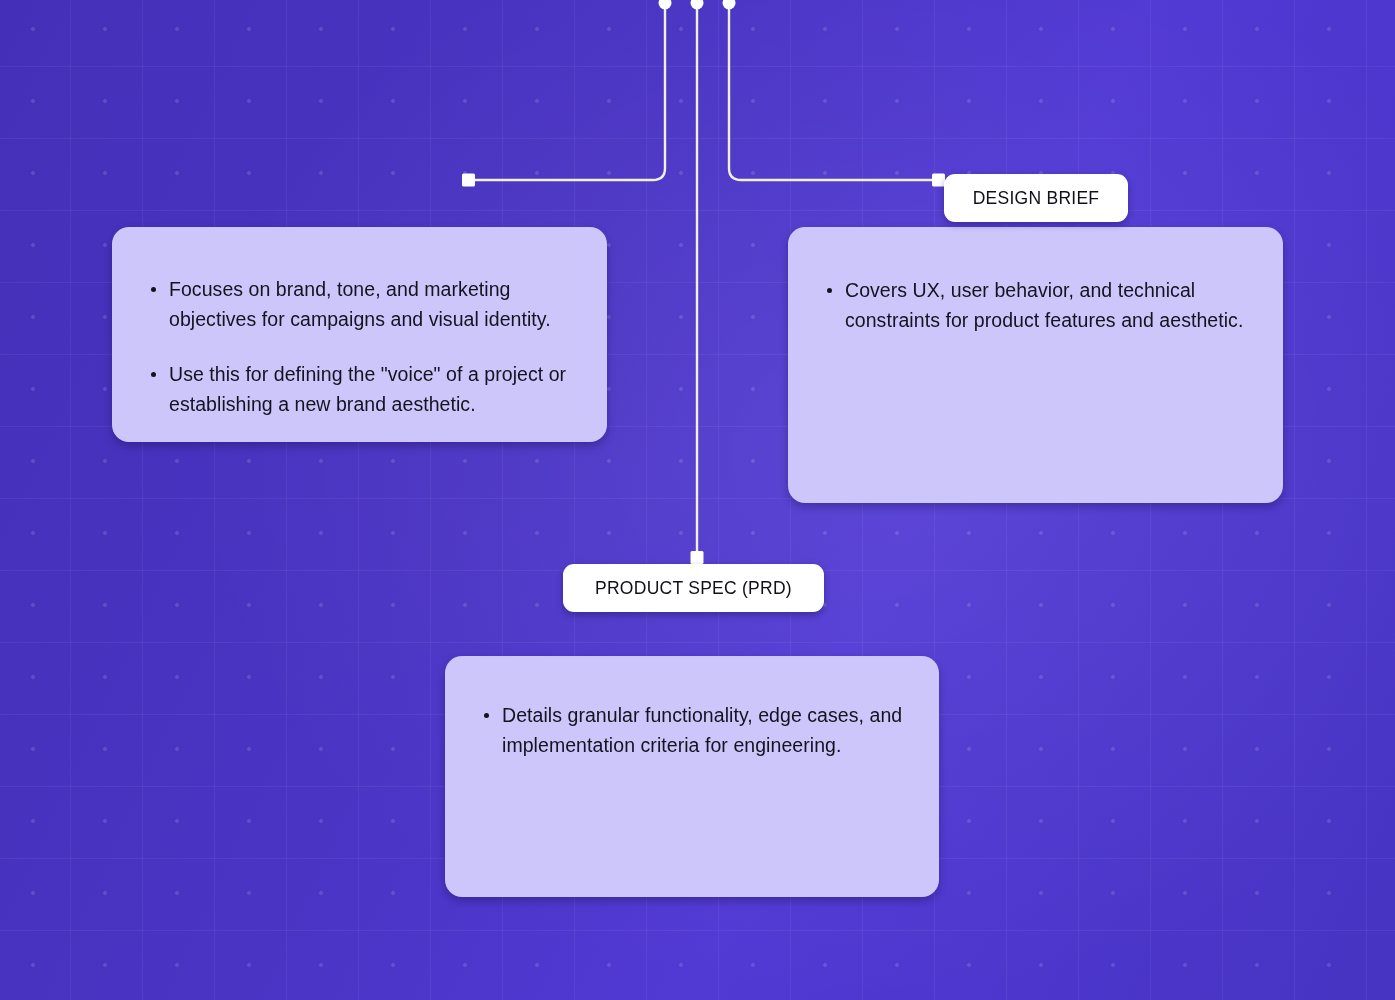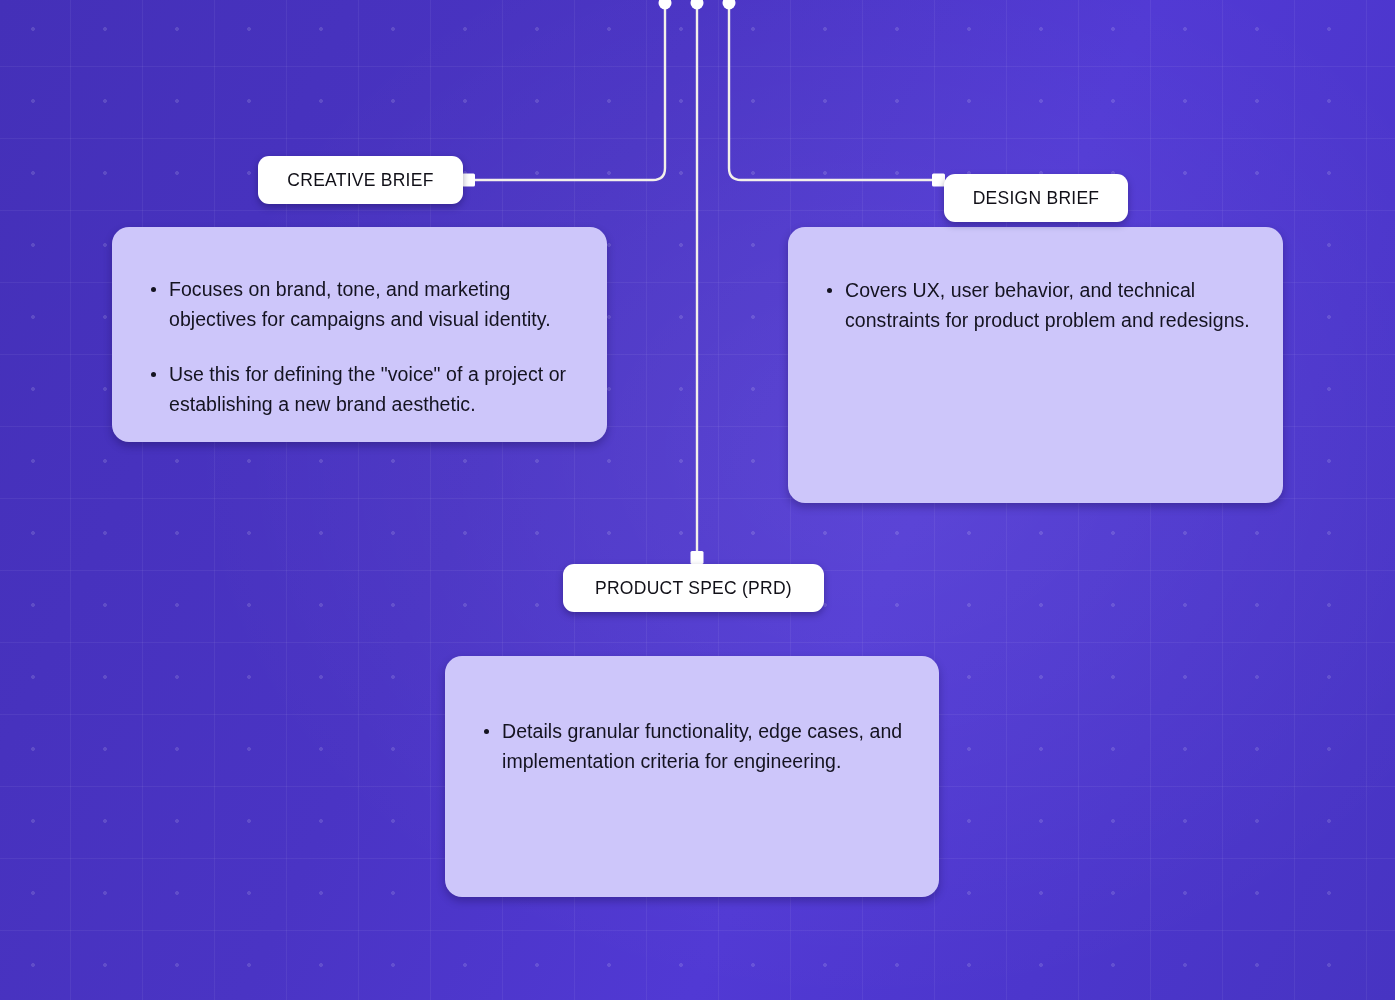--- a/index.html
+++ b/index.html
@@ -102,21 +102,21 @@
     position:absolute;
     left:11px; top:12.5px;
     width:5px; height:5px;
     border-radius:50%;
     background:#141320;
   }
 
   
   #card-creative .bullets { margin-top:23px; }
   #card-design   .bullets { margin-top:24px; }
-  #card-prd      .bullets { margin-top:36px; }
+  #card-prd      .bullets { margin-top:20px; }
   #card-prd .bullets li + li { margin-top:30px; }
 </style>
 </head>
 <body>
 
 <div id="canvas">
 
   <div id="grid-overlay"></div>
   <div id="grid-dots"></div>
   <div id="sheen"></div>
@@ -137,42 +137,39 @@
       <circle cx="729" cy="3" r="6.5"></circle>
     </g>
 
     <g fill="#ffffff">
       <rect x="462" y="173.5" width="13" height="13" rx="1.5"></rect>
       <rect x="932" y="173.5" width="13" height="13" rx="1.5"></rect>
       <rect x="690.5" y="551" width="13" height="13" rx="1.5"></rect>
     </g>
   </svg>
 
-  <div class="node" id="node-creative">
-    <span class="node-label">CREATIVE BRIEF</span>
-  </div>
 
   <div class="node" id="node-design">
     <span class="node-label">DESIGN BRIEF</span>
   </div>
 
   <div class="node" id="node-prd">
     <span class="node-label">PRODUCT SPEC (PRD)</span>
   </div>
 
   <div class="card" id="card-creative">
     <ul class="bullets">
       <li>Focuses on brand, tone, and marketing objectives for campaigns and visual identity.</li>
       <li>Use this for defining the "voice" of a project or establishing a new brand aesthetic.</li>
     </ul>
   </div>
 
   <div class="card" id="card-design">
     <ul class="bullets">
-      <li>Covers UX, user behavior, and technical constraints for product problem and redesigns.</li>
+      <li>Covers UX, user behavior, and technical constraints for product features and aesthetic.</li>
     </ul>
   </div>
 
   <div class="card" id="card-prd">
     <ul class="bullets">
       <li>Details granular functionality, edge cases, and implementation criteria for engineering.</li>
     </ul>
   </div>
 
 </div>

